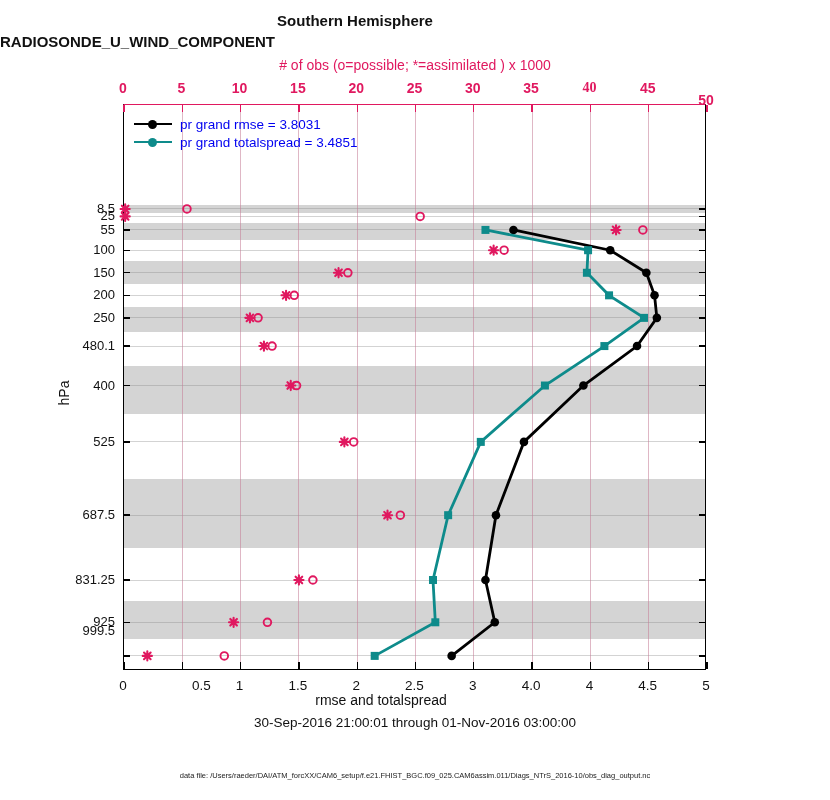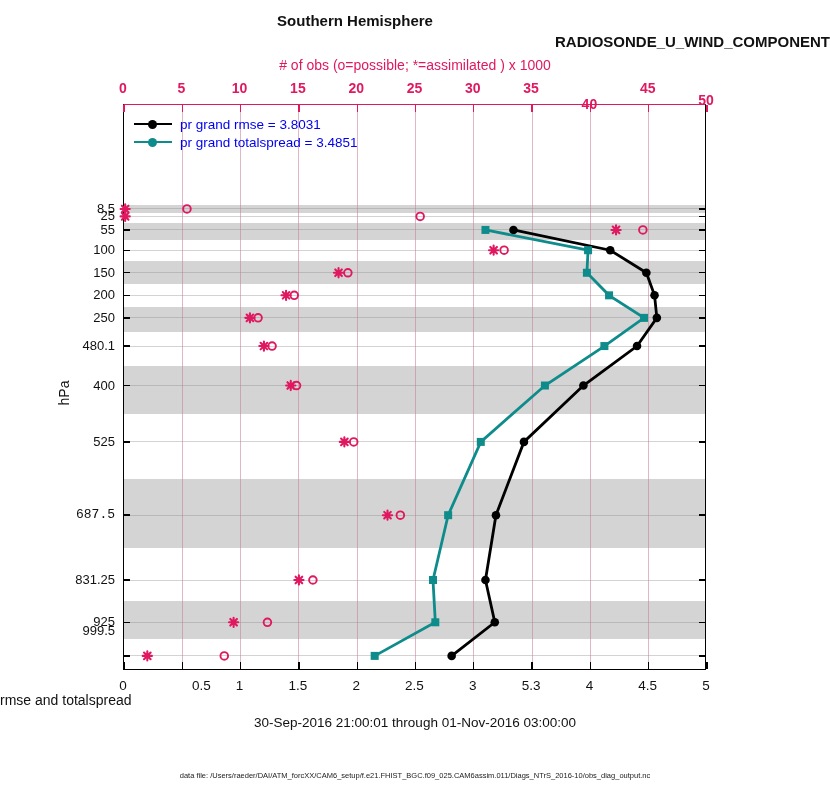--- a/index.html
+++ b/index.html
@@ -1,32 +1,32 @@
 <!DOCTYPE html>
 <html><head>
 <meta charset="utf-8">
 <style>
   html,body{margin:0;padding:0;background:#ffffff;}
   body{width:830px;height:800px;position:relative;font-family:"Liberation Sans",sans-serif;-webkit-font-smoothing:antialiased;}
   .fig{position:absolute;left:0;top:0;width:830px;height:800px;}
   .abs{position:absolute;}
   .ttl1{left:0;width:710px;text-align:center;top:12px;font-size:15px;font-weight:bold;color:#111;}
-  .ttl2{left:0;width:830px;text-align:right;top:33px;font-size:15px;font-weight:bold;color:#111;}
+  .ttl2{left:0;width:830px;text-align:left;top:33px;font-size:15px;font-weight:bold;color:#111;}
   .ttl3{left:0;width:830px;text-align:center;top:57px;font-size:14px;color:#e0185f;}
   .plot{left:123px;top:104px;width:583px;height:566px;border-left:1.4px solid #000;border-right:1.4px solid #000;border-bottom:1.4px solid #000;border-top:1.4px solid #e0185f;box-sizing:border-box;overflow:visible;}
   .band{position:absolute;left:0;width:100%;background:#d4d4d4;}
   .hgrid{position:absolute;left:0;width:100%;height:1px;background:rgba(140,140,140,0.38);}
   .vgrid{position:absolute;top:0;height:100%;width:1px;background:rgba(196,124,150,0.55);}
   .tick{position:absolute;background:#000;}
   .tickm{position:absolute;background:#e0185f;}
   .xlab{position:absolute;font-size:13.5px;color:#111;transform:translateX(-50%);white-space:nowrap;}
   .toplab{position:absolute;font-size:14px;color:#e0185f;transform:translateX(-50%);white-space:nowrap;font-weight:600;}
   .ylab{position:absolute;font-size:13px;color:#111;text-align:right;width:60px;transform:translateY(-50%);white-space:nowrap;}
   .ylabel-rot{left:52px;top:385px;font-size:14px;color:#111;transform:rotate(-90deg);transform-origin:center;}
-  .xlabel{left:0;width:762px;text-align:left;top:692px;font-size:14px;color:#111;}
+  .xlabel{left:0;width:762px;text-align:center;top:692px;font-size:14px;color:#111;}
   .daterange{left:0;width:830px;text-align:center;top:715px;font-size:13.5px;color:#111;}
   .datafile{left:0;width:830px;text-align:center;top:771px;font-size:7.5px;color:#222;}
   .legend{left:10px;top:10px;position:absolute;z-index:5;}
   .lgrow{position:relative;height:18px;display:flex;align-items:center;}
   .lgline{width:38px;height:2.6px;position:relative;margin-right:8px;}
   .lgdot{position:absolute;left:14px;top:-3.2px;width:9px;height:9px;border-radius:50%;}
   .lgtext{font-size:13.5px;color:#0000f0;white-space:nowrap;}
   svg{position:absolute;left:0;top:0;overflow:visible;}
 </style>
 </head>
@@ -195,42 +195,42 @@
   <div class="abs xlabel">rmse and totalspread</div>
   <div class="abs daterange">30-Sep-2016 21:00:01 through 01-Nov-2016 03:00:00</div>
   <div class="abs datafile">data file: /Users/raeder/DAI/ATM_forcXX/CAM6_setup/f.e21.FHIST_BGC.f09_025.CAM6assim.011/Diags_NTrS_2016-10/obs_diag_output.nc</div>
 <div class="xlab" style="left: 123px; top: 678px;">0</div>
     <div class="xlab" style="left: 181.3px; top: 678px; margin-left: 20px;">0.5</div>
     <div class="xlab" style="left: 239.6px; top: 678px;">1</div>
     <div class="xlab" style="left: 297.9px; top: 678px;">1.5</div>
     <div class="xlab" style="left: 356.2px; top: 678px;">2</div>
     <div class="xlab" style="left: 414.5px; top: 678px;">2.5</div>
     <div class="xlab" style="left: 472.8px; top: 678px;">3</div>
-    <div class="xlab" style="left: 531.1px; top: 678px;">5.3</div>
+    <div class="xlab" style="left: 531.1px; top: 678px;">4.0</div>
     <div class="xlab" style="left: 589.4px; top: 678px;">4</div>
     <div class="xlab" style="left: 647.7px; top: 678px;">4.5</div>
     <div class="xlab" style="left: 706px; top: 678px;">5</div>
     <div class="toplab" style="left: 123px; top: 80px;">0</div>
     <div class="toplab" style="left: 181.3px; top: 80px;">5</div>
     <div class="toplab" style="left: 239.6px; top: 80px;">10</div>
     <div class="toplab" style="left: 297.9px; top: 80px; text-align: right;">15</div>
     <div class="toplab" style="left: 356.2px; top: 80px;">20</div>
     <div class="toplab" style="left: 414.5px; top: 80px;">25</div>
     <div class="toplab" style="left: 472.8px; top: 80px;">30</div>
     <div class="toplab" style="left: 531.1px; top: 80px;">35</div>
-    <div class="toplab" style="left: 589.4px; top: 96px;">40</div>
+    <div class="toplab" style="left: 589.4px; top: 80px; font-family: Liberation Serif, serif;">40</div>
     <div class="toplab" style="left: 647.7px; top: 80px;">45</div>
     <div class="toplab" style="left: 706px; top: 80px; margin-top: 12px;">50</div>
     <div class="ylab" style="left: 55px; top: 207.955px;">8.5</div>
     <div class="ylab" style="left: 55px; top: 215.396px;">25</div>
     <div class="ylab" style="left: 55px; top: 228.926px;">55</div>
     <div class="ylab" style="left: 55px; top: 249.221px;">100</div>
     <div class="ylab" style="left: 55px; top: 271.771px;">150</div>
     <div class="ylab" style="left: 55px; top: 294.32px;">200</div>
     <div class="ylab" style="left: 55px; top: 316.87px;">250</div>
     <div class="ylab" style="left: 55px; top: 345.057px;">480.1</div>
     <div class="ylab" style="left: 55px; top: 384.52px;">400</div>
     <div class="ylab" style="left: 55px; top: 440.894px;">525</div>
-    <div class="ylab" style="left: 55px; top: 514.181px; font-family: Liberation Mono, monospace;">687.5</div>
+    <div class="ylab" style="left: 55px; top: 514.181px;">687.5</div>
     <div class="ylab" style="left: 55px; top: 579.012px;">831.25</div>
     <div class="ylab" style="left: 55px; top: 621.292px;">925</div>
     <div class="ylab" style="left: 55px; top: 630px;">999.5</div>
   </div>
 
 </body></html>

